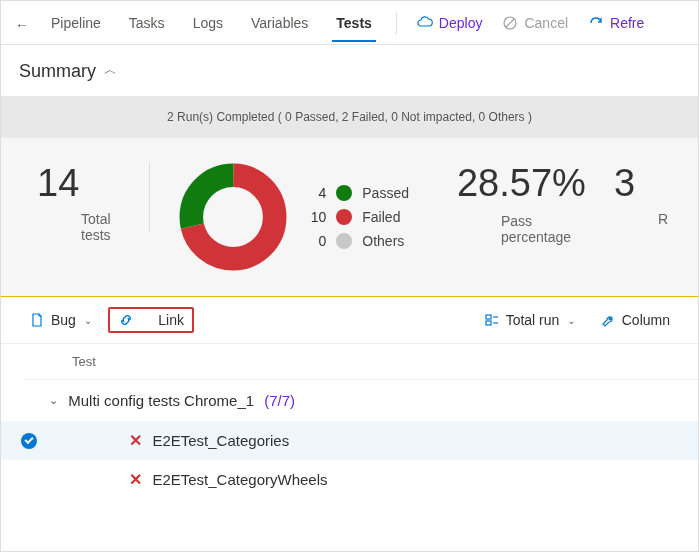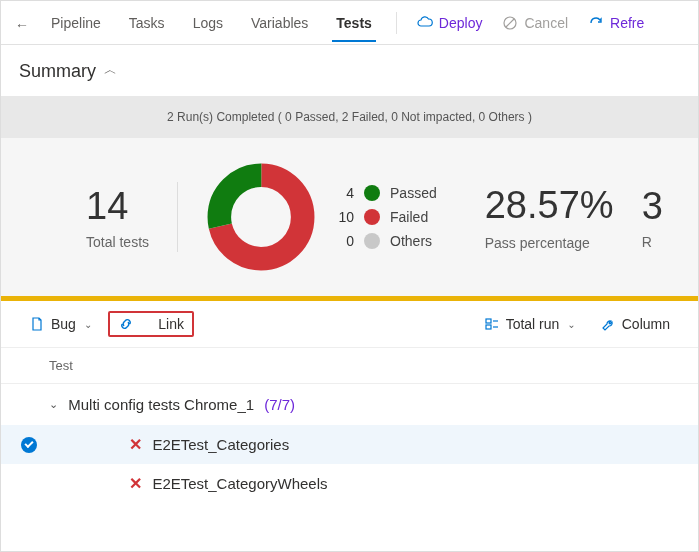--- a/index.html
+++ b/index.html
@@ -69,42 +69,42 @@
   .summary-header .chev { font-size: 13px; color: #605e5c; }
   .status-bar {
     background: #e8e8e8;
     padding: 14px 0;
     text-align: center;
     color: #555;
     font-size: 12px;
   }
   .metrics-row {
     display: flex;
-    align-items: center;
-    padding: 24px 30px 24px 85px;
+    align-items: flex-start;
+    padding: 24px 30px 24px 36px;
     gap: 28px;
     background:#f6f6f6;
   }
   .metric-block { display:flex; flex-direction:column; gap:6px;}
   .big-num { font-size: 38px; font-weight: 300; color:#333;}
-  .metric-label { color:#666; font-size:14px;}
+  .metric-label { color:#666; font-size:14px;margin-left:44px;}
   .vdiv { width:1px; height:70px; background:#ddd; }
   .donut-wrap { display:flex; align-items:center; gap:18px;}
   .legend { display:flex; flex-direction:column; gap:8px; font-size:14px; color:#444;}
   .legend-row { display:flex; align-items:center; gap:10px;}
   .legend-num { width:20px; text-align:right; color:#333;}
   .swatch { width:16px; height:16px; border-radius:50%; }
   .sw-pass { background:#107c10;}
   .sw-fail { background:#d13438;}
   .sw-other { background:#c8c8c8;}
   .toolbar {
     display:flex;
     align-items:center;
     padding:10px 20px;
-    border-top:5px solid #eab308;
+    border-top:1px solid #eab308;
     border-bottom:1px solid #eee;
     gap:8px;
     text-align:center;
   }
   .tool-btn {
     display:flex; align-items:center; gap:6px;
     padding:4px 8px;
     color:#323130;
     cursor:pointer;
   }
@@ -115,20 +115,21 @@
     border-radius:2px;
     padding:3px 8px;
     gap:24px;
   }
   .spacer { flex:1; }
   .col-header {
     padding:10px 20px 10px 48px;
     color:#666;
     font-size:13px;
     border-bottom:1px solid #eee;
+    margin-left:23px;
   }
   .group-row {
     display:flex; align-items:center; gap:10px;
     padding:12px 20px 12px 48px;
     font-size:15px;
   }
   .group-row .chev2 { font-size:11px; color:#555; transform:rotate(0deg);}
   .group-count { color:#6d28d9; }
   .test-row {
     display:flex; align-items:center; gap:10px;

